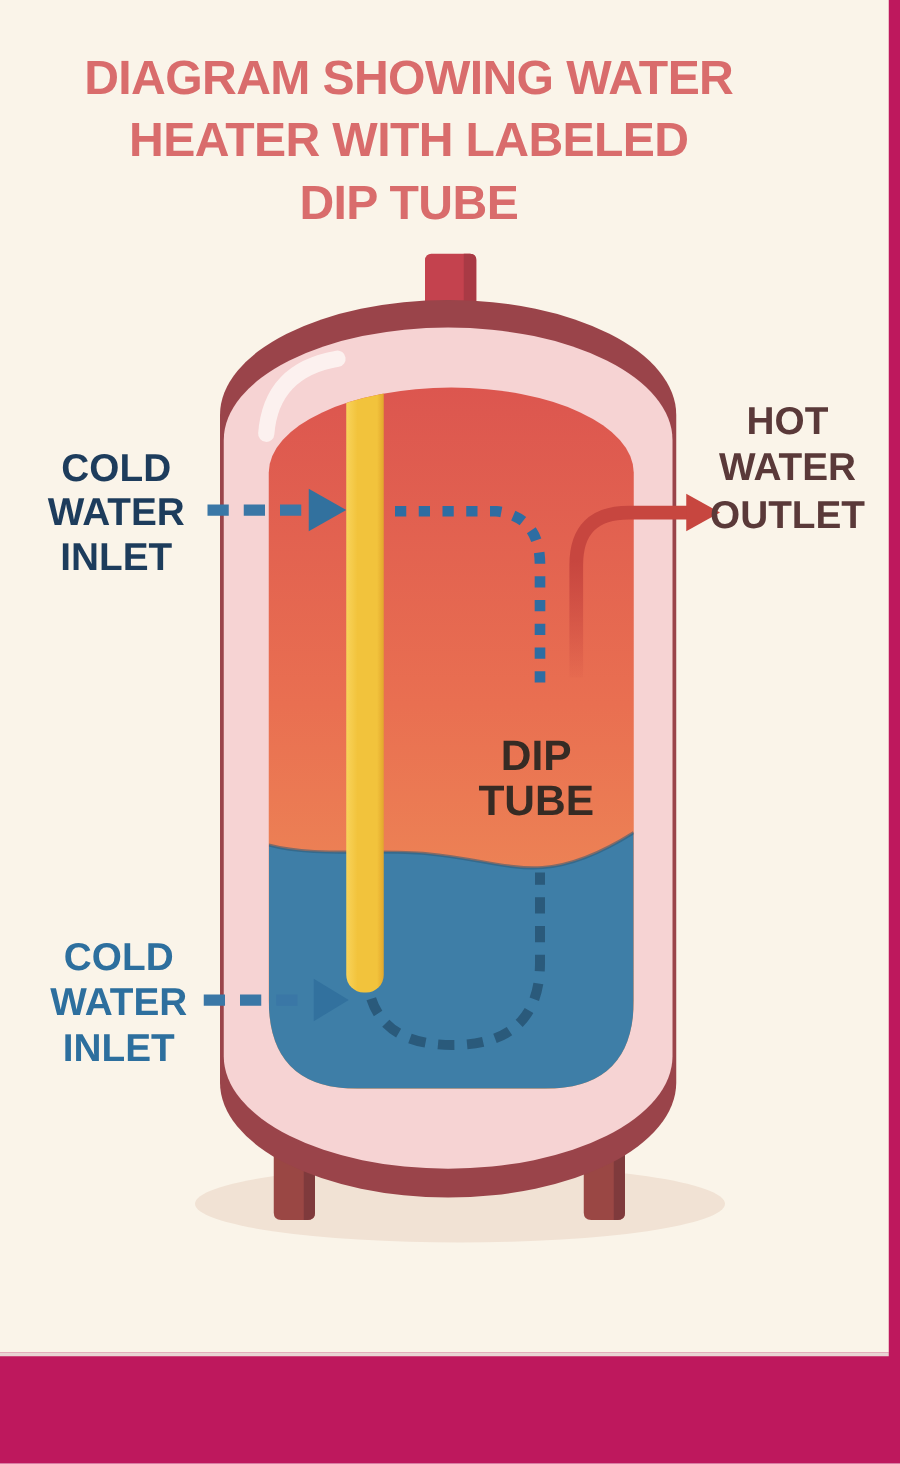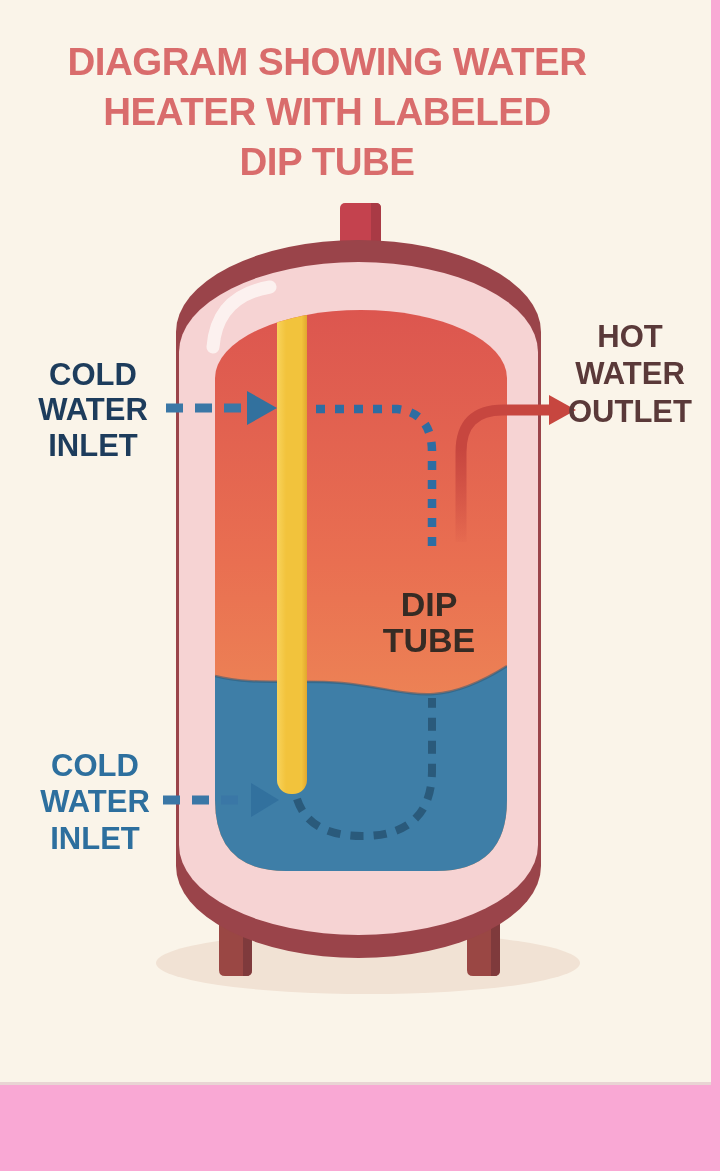--- a/index.html
+++ b/index.html
@@ -1,16 +1,16 @@
 <!DOCTYPE html>
 <html><head>
 <meta charset="utf-8">
 <style>
   html,body{margin:0;padding:0;background:#ffffff;}
-  .canvas{position:relative;width:720px;height:1171px;background:#f9a8d4;overflow:hidden;}
+  .canvas{position:relative;width:720px;height:1171px;background:#be185d;overflow:hidden;}
   svg{display:block;}
   text{font-family:"Liberation Sans","DejaVu Sans",sans-serif;font-weight:bold;}
   .title-line{letter-spacing:-0.5px;}
 </style>
 </head>
 <body>
 
 <div class="canvas">
 <svg width="720" height="1171" viewBox="0 0 720 1171" xmlns="http://www.w3.org/2000/svg">
 

